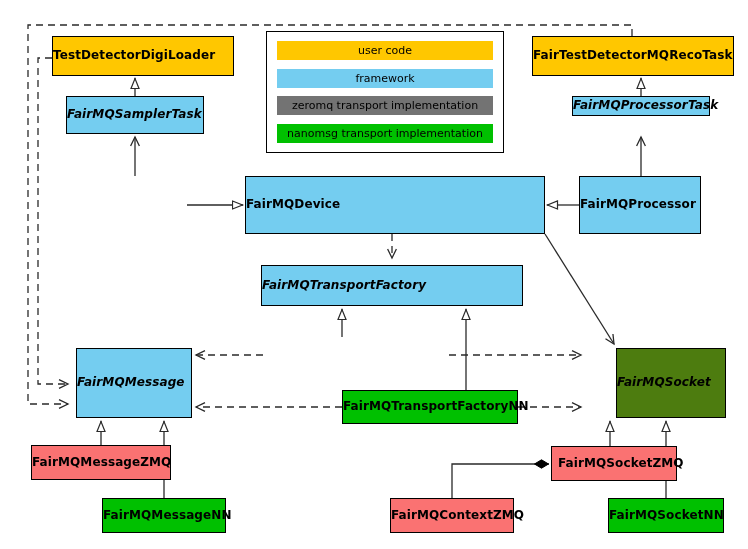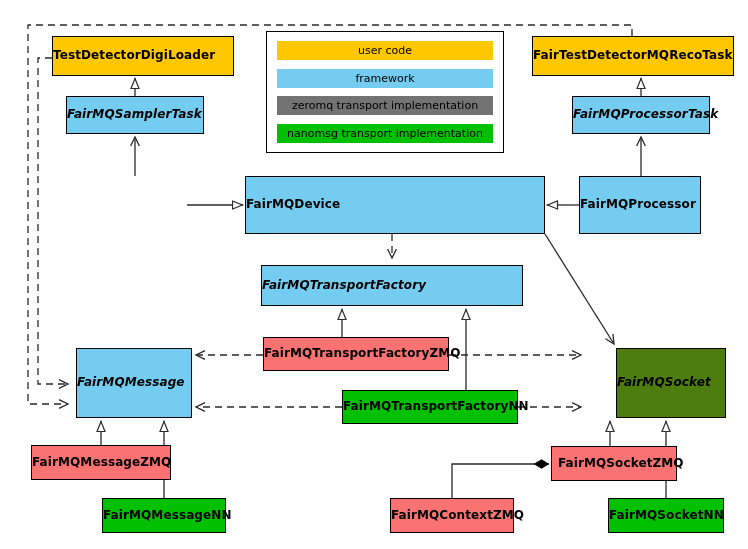--- a/index.html
+++ b/index.html
@@ -149,35 +149,32 @@
 
 
   <div class="node" style="left:245px; top:176px; width:300px; height:58px; background:#74CDF0;">
     <span>FairMQDevice</span>
   </div>
 
   <div class="node" style="left:532px; top:36px; width:202px; height:40px; background:#FFC700;">
     <span>FairTestDetectorMQRecoTask</span>
   </div>
 
-  <div class="node abstract" style="left:572px; top:96px; width:138px; height:38px; background:#74CDF0;">
+  <div class="node abstract" style="left:572px; top:96px; width:138px; height:20px; background:#74CDF0;">
     <span>FairMQProcessorTask</span>
   </div>
 
   <div class="node" style="left:579px; top:176px; width:122px; height:58px; background:#74CDF0;">
     <span>FairMQProcessor</span>
   </div>
 
   <div class="node abstract" style="left:261px; top:265px; width:262px; height:41px; background:#74CDF0;">
     <span>FairMQTransportFactory</span>
   </div>
 
-  <div class="node" style="left:263px; top:337px; width:186px; height:34px; background:#FA7272;">
-    <span>FairMQTransportFactoryZMQ</span>
-  </div>
 
   <div class="node" style="left:342px; top:390px; width:176px; height:34px; background:#00C000;">
     <span>FairMQTransportFactoryNN</span>
   </div>
 
   <div class="node abstract" style="left:76px; top:348px; width:116px; height:70px; background:#74CDF0;">
     <span>FairMQMessage</span>
   </div>
 
   <div class="node abstract" style="left:616px; top:348px; width:110px; height:70px; background:#4d7c0f;">

